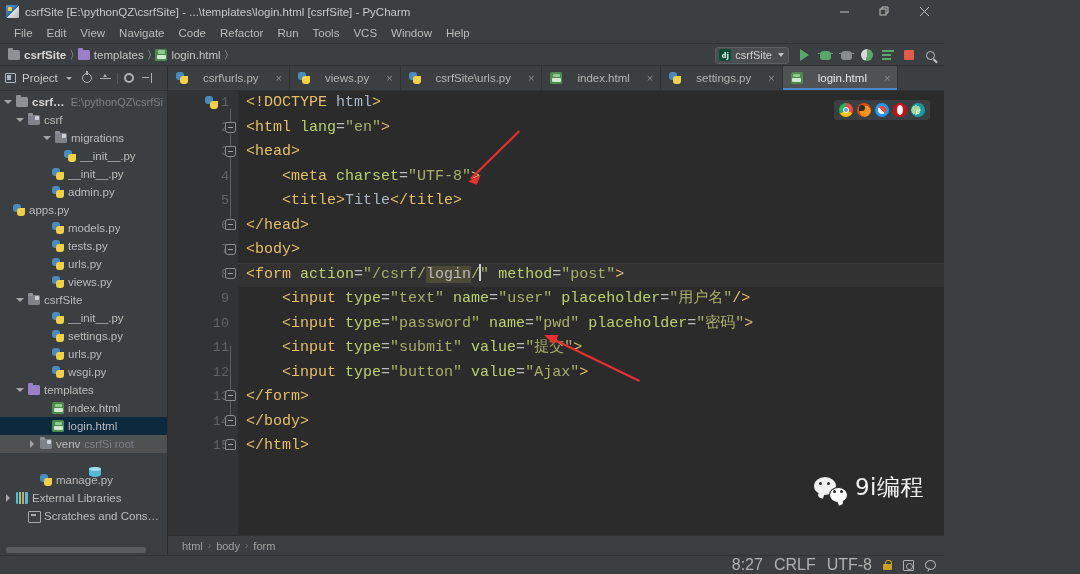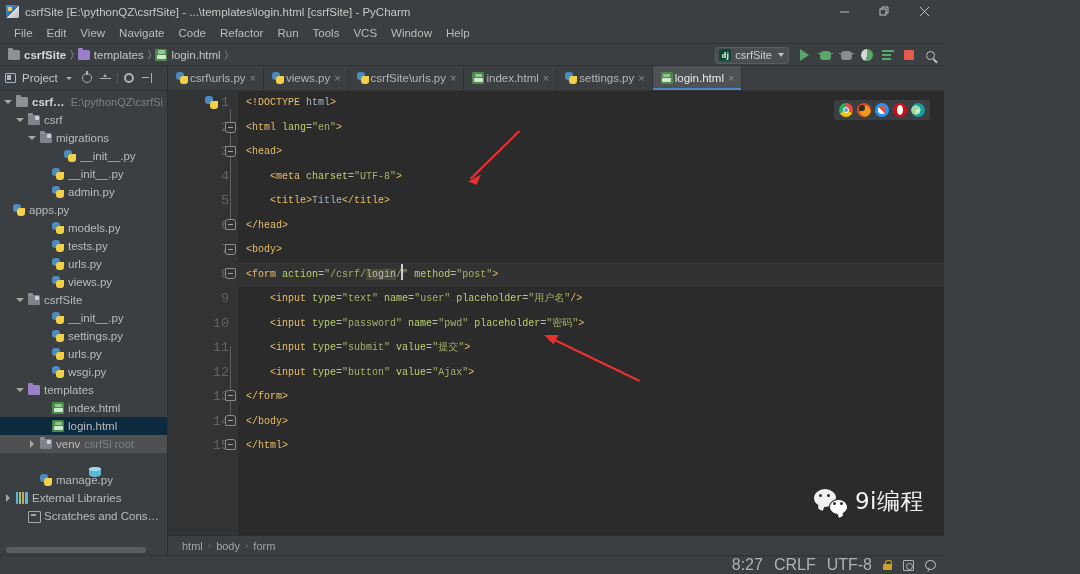--- a/index.html
+++ b/index.html
@@ -159,42 +159,42 @@
     border-top:4.5px solid #a6a6a6; }
   .arrow .rt { width:0;height:0;border-top:4px solid transparent;border-bottom:4px solid transparent;
     border-left:4.5px solid #a6a6a6; }
   .sb-scroll { position:absolute; left:6px; bottom:2px; width:140px; height:6px; background:#5a5d5f; border-radius:3px; }
 
   
   .editorcol { flex:1 1 auto; display:flex; flex-direction:column; min-width:0; background:#2b2b2b; }
 
   .tabs { height:25px; background:#3c3f41; display:flex; align-items:stretch; flex:0 0 auto;
     border-bottom:1px solid #323232; overflow:hidden; }
-  .tab { display:flex; align-items:center; gap:2px; padding:0 7px 0 8px; font-size:11.5px;
+  .tab { display:flex; align-items:center; gap:15px; padding:0 7px 0 8px; font-size:11.5px;
     color:#b5b5b5; border-right:1px solid #323232; position:relative; }
   .tab.active { background:#4e5254; color:#e8e8e8; }
   .tab.active:after { content:""; position:absolute; left:0; right:0; bottom:0; height:2px; background:#4a88c7; }
   .tab .x { color:#8a8a8a; font-size:11px; margin-left:2px; }
 
   .editorwrap { flex:1 1 auto; display:flex; min-height:0; position:relative; overflow:hidden; }
   .gutter { width:70px; flex:0 0 70px; background:#313335; position:relative;
     font-family:"Liberation Mono", monospace; }
   .gutter .ln { height:24.5px; line-height:24.5px; text-align:right; padding-right:9px;
     font-size:13.5px; color:#606366; }
   .gutter .pyicon { position:absolute; left:37px; top:5px; width:13px; height:13px; }
   .foldcol { position:absolute; right:0; top:0; width:14px; height:100%; }
   .foldline { position:absolute; left:6px; width:1px; background:#5c5f61; }
   .fold { position:absolute; left:1px; width:11px; height:11px; border:1px solid #8a8d8f;
     border-radius:1px; background:#313335; }
   .fold:after{ content:""; position:absolute; left:2px; top:4px; width:5px; height:1px; background:#a0a3a5; }
   .fold.open { border-radius:1px 1px 3px 3px; }
   .fold.close { border-radius:3px 3px 1px 1px; }
 
   .code { flex:1 1 auto; position:relative; overflow:hidden; background:#2b2b2b;
-    font-family:"Liberation Mono", monospace; font-size:10px; }
+    font-family:"Liberation Mono", monospace; font-size:15px; }
   .cl { height:24.5px; line-height:24.5px; white-space:pre; padding-left:8px; position:relative; }
   .cl.curline { background:#323232; }
   .cl.curline:before{ content:""; position:absolute; left:0; right:0; top:0; height:1px; background:#3a3a3a; }
 
   .t  { color:#e8bf6a; }  
   .a  { color:#bbd16e; }  
   .s  { color:#a8b06a; }  
   .pl { color:#a9b6c6; }  
   .eq { color:#bbbbbb; }
   .hl { background:#4a4a35; }
@@ -215,21 +215,21 @@
     background:linear-gradient(45deg,#fff 0 50%,#e74c3c 50% 100%); border-radius:50%; }
   .b-opera { background:#cc0f16; position:relative; }
   .b-opera:after{ content:""; position:absolute; left:4px; top:2px; width:6px; height:10px;
     background:#fff; border-radius:50%; }
   .b-edge { background:radial-gradient(circle at 35% 50%, #9fd8a0 0 40%, #1a9ba1 41% 100%);
     color:#fff; font-size:10px; font-style:italic; font-family:"Liberation Serif", serif;
     display:flex; align-items:center; justify-content:center; }
 
   .arrowlayer { position:absolute; inset:0; pointer-events:none; }
 
-  .watermark { position:absolute; right:20px; bottom:18px; display:flex; align-items:center; gap:7px;margin-top:32px; }
+  .watermark { position:absolute; right:20px; bottom:32px; display:flex; align-items:flex-end; gap:7px;margin-top:32px; }
   .wm-logo { width:34px; height:26px; position:relative; }
   .wm-b1 { position:absolute; left:0; top:0; width:22px; height:18px; background:#f0f0f0;
     border-radius:50%; }
   .wm-b1:after{ content:""; position:absolute; left:4px; bottom:-3px; width:6px; height:6px;
     background:#f0f0f0; border-radius:0 0 0 60%; transform:rotate(20deg); }
   .wm-b2 { position:absolute; right:0; bottom:0; width:19px; height:16px; background:#ffffff;
     border-radius:50%; border:1.5px solid #2b2b2b; }
   .wm-b2:after{ content:""; position:absolute; right:4px; bottom:-3px; width:5px; height:5px;
     background:#ffffff; border-radius:0 0 60% 0; transform:rotate(-20deg); }
   .wm-dot { position:absolute; width:3px; height:3px; background:#2b2b2b; border-radius:50%; }
@@ -382,21 +382,21 @@
             <span class="lbl b">csrfSite</span>
             <span class="sub">E:\pythonQZ\csrfSi</span>
           </div>
           <div class="row" style="padding-left: 15px;">
             <span class="arrow">
               <span class="dn"></span>
             </span>
             <span class="ico ico-folder mod"></span>
             <span class="lbl">csrf</span>
           </div>
-          <div class="row" style="padding-left: 27px;">
+          <div class="row" style="padding-left: 42px;">
             <span class="arrow">
               <span class="dn"></span>
             </span>
             <span class="ico ico-folder mod"></span>
             <span class="lbl">migrations</span>
           </div>
           <div class="row" style="padding-left: 51px;">
             <span class="arrow"></span>
             <span class="ico ico-py"></span>
             <span class="lbl">__init__.py</span>

